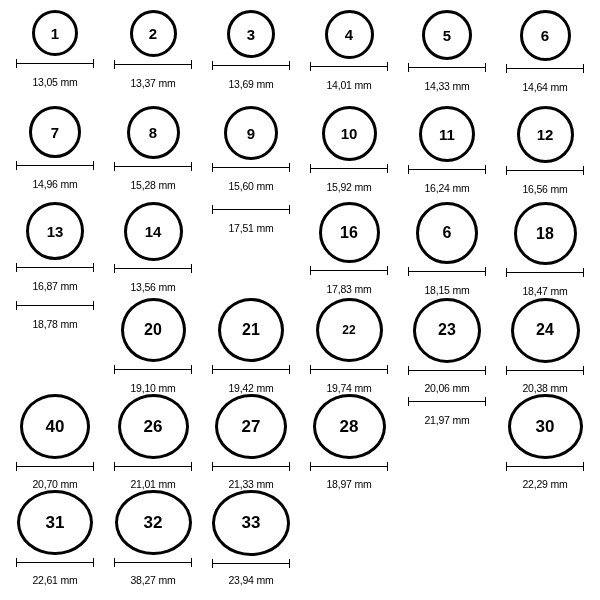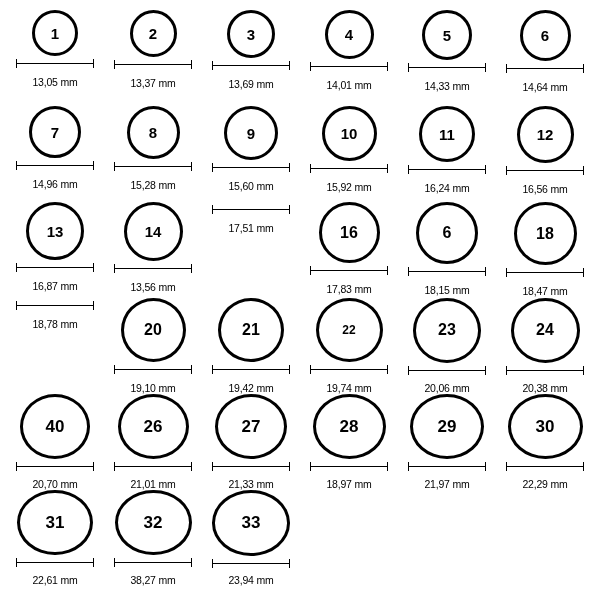--- a/index.html
+++ b/index.html
@@ -382,23 +382,20 @@
           <span>28</span>
         </div>
         <div class="dim">
           <span class="tick left"></span>
           <span class="bar"></span>
           <span class="tick right"></span>
         </div>
         <div class="size-label">18,97 mm</div>
       </div>
       <div class="cell">
-        <div class="ring" style="width: 74px; height: 74px; font-size: 17px;">
-          <span>29</span>
-        </div>
         <div class="dim">
           <span class="tick left"></span>
           <span class="bar"></span>
           <span class="tick right"></span>
         </div>
         <div class="size-label">21,97 mm</div>
       </div>
       <div class="cell">
         <div class="ring" style="width: 75px; height: 75px; font-size: 17px;">
           <span>30</span>

